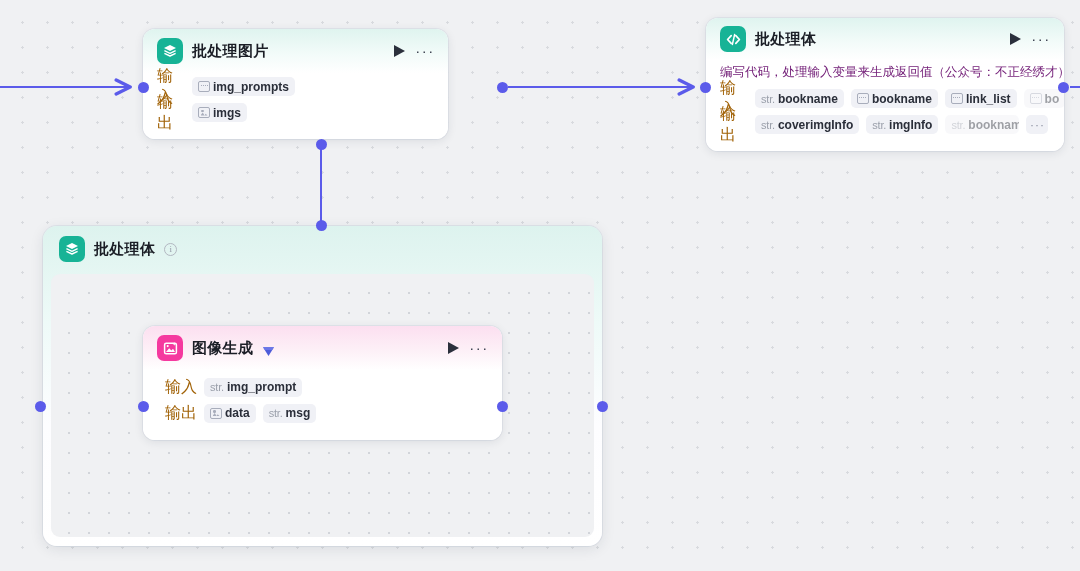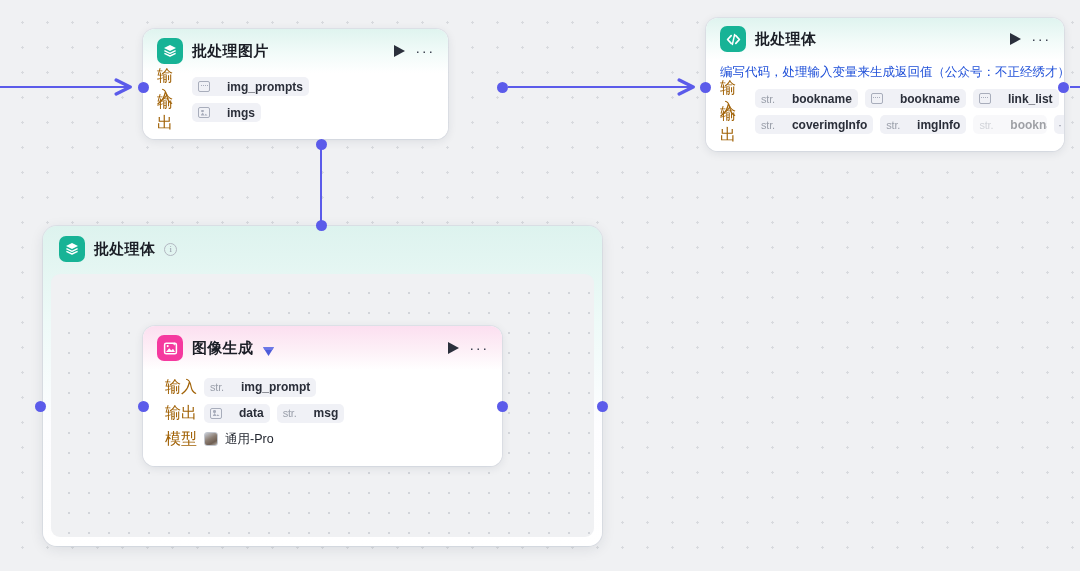--- a/index.html
+++ b/index.html
@@ -97,21 +97,21 @@
     line-height: 6px;
   }
 
   .node-body {
     padding: 2px 14px 12px 14px;
     background: #ffffff;
   }
 
   .desc {
     font-size: 12.5px;
-    color: #1d4ed8;
+    color: #701a75;
     line-height: 18px;
     padding: 1px 0 6px 0;
     white-space: nowrap;
   }
 
   .io-row {
     display: flex;
     align-items: center;
     gap: 7px;
     height: 23px;
@@ -121,21 +121,21 @@
   .io-label {
     font-size: 16px;
     color: #a16207;
     flex: none;
     width: 28px;
   }
 
   .chip {
     display: inline-flex;
     align-items: center;
-    gap: 17px;
+    gap: 3px;
     background: #f0f1f6;
     border-radius: 5px;
     padding: 2px 6px;
     height: 19px;
     font-size: 12px;
     font-weight: bold;
     color: #2a2e39;
     white-space: nowrap;
     flex: none;
   }
@@ -458,19 +458,14 @@
       <span class="io-label">输出</span>
       <span class="chip">
         <i class="t-box img"></i>
         <span>data</span>
       </span>
       <span class="chip">
         <span class="t-str">str.</span>
         <span>msg</span>
       </span>
     </div>
-    <div class="io-row">
-      <span class="io-label">模型</span>
-      <span class="model-avatar"></span>
-      <span class="plain-val">通用-Pro</span>
-    </div>
   </div>
 </div>
 
 </body></html>

